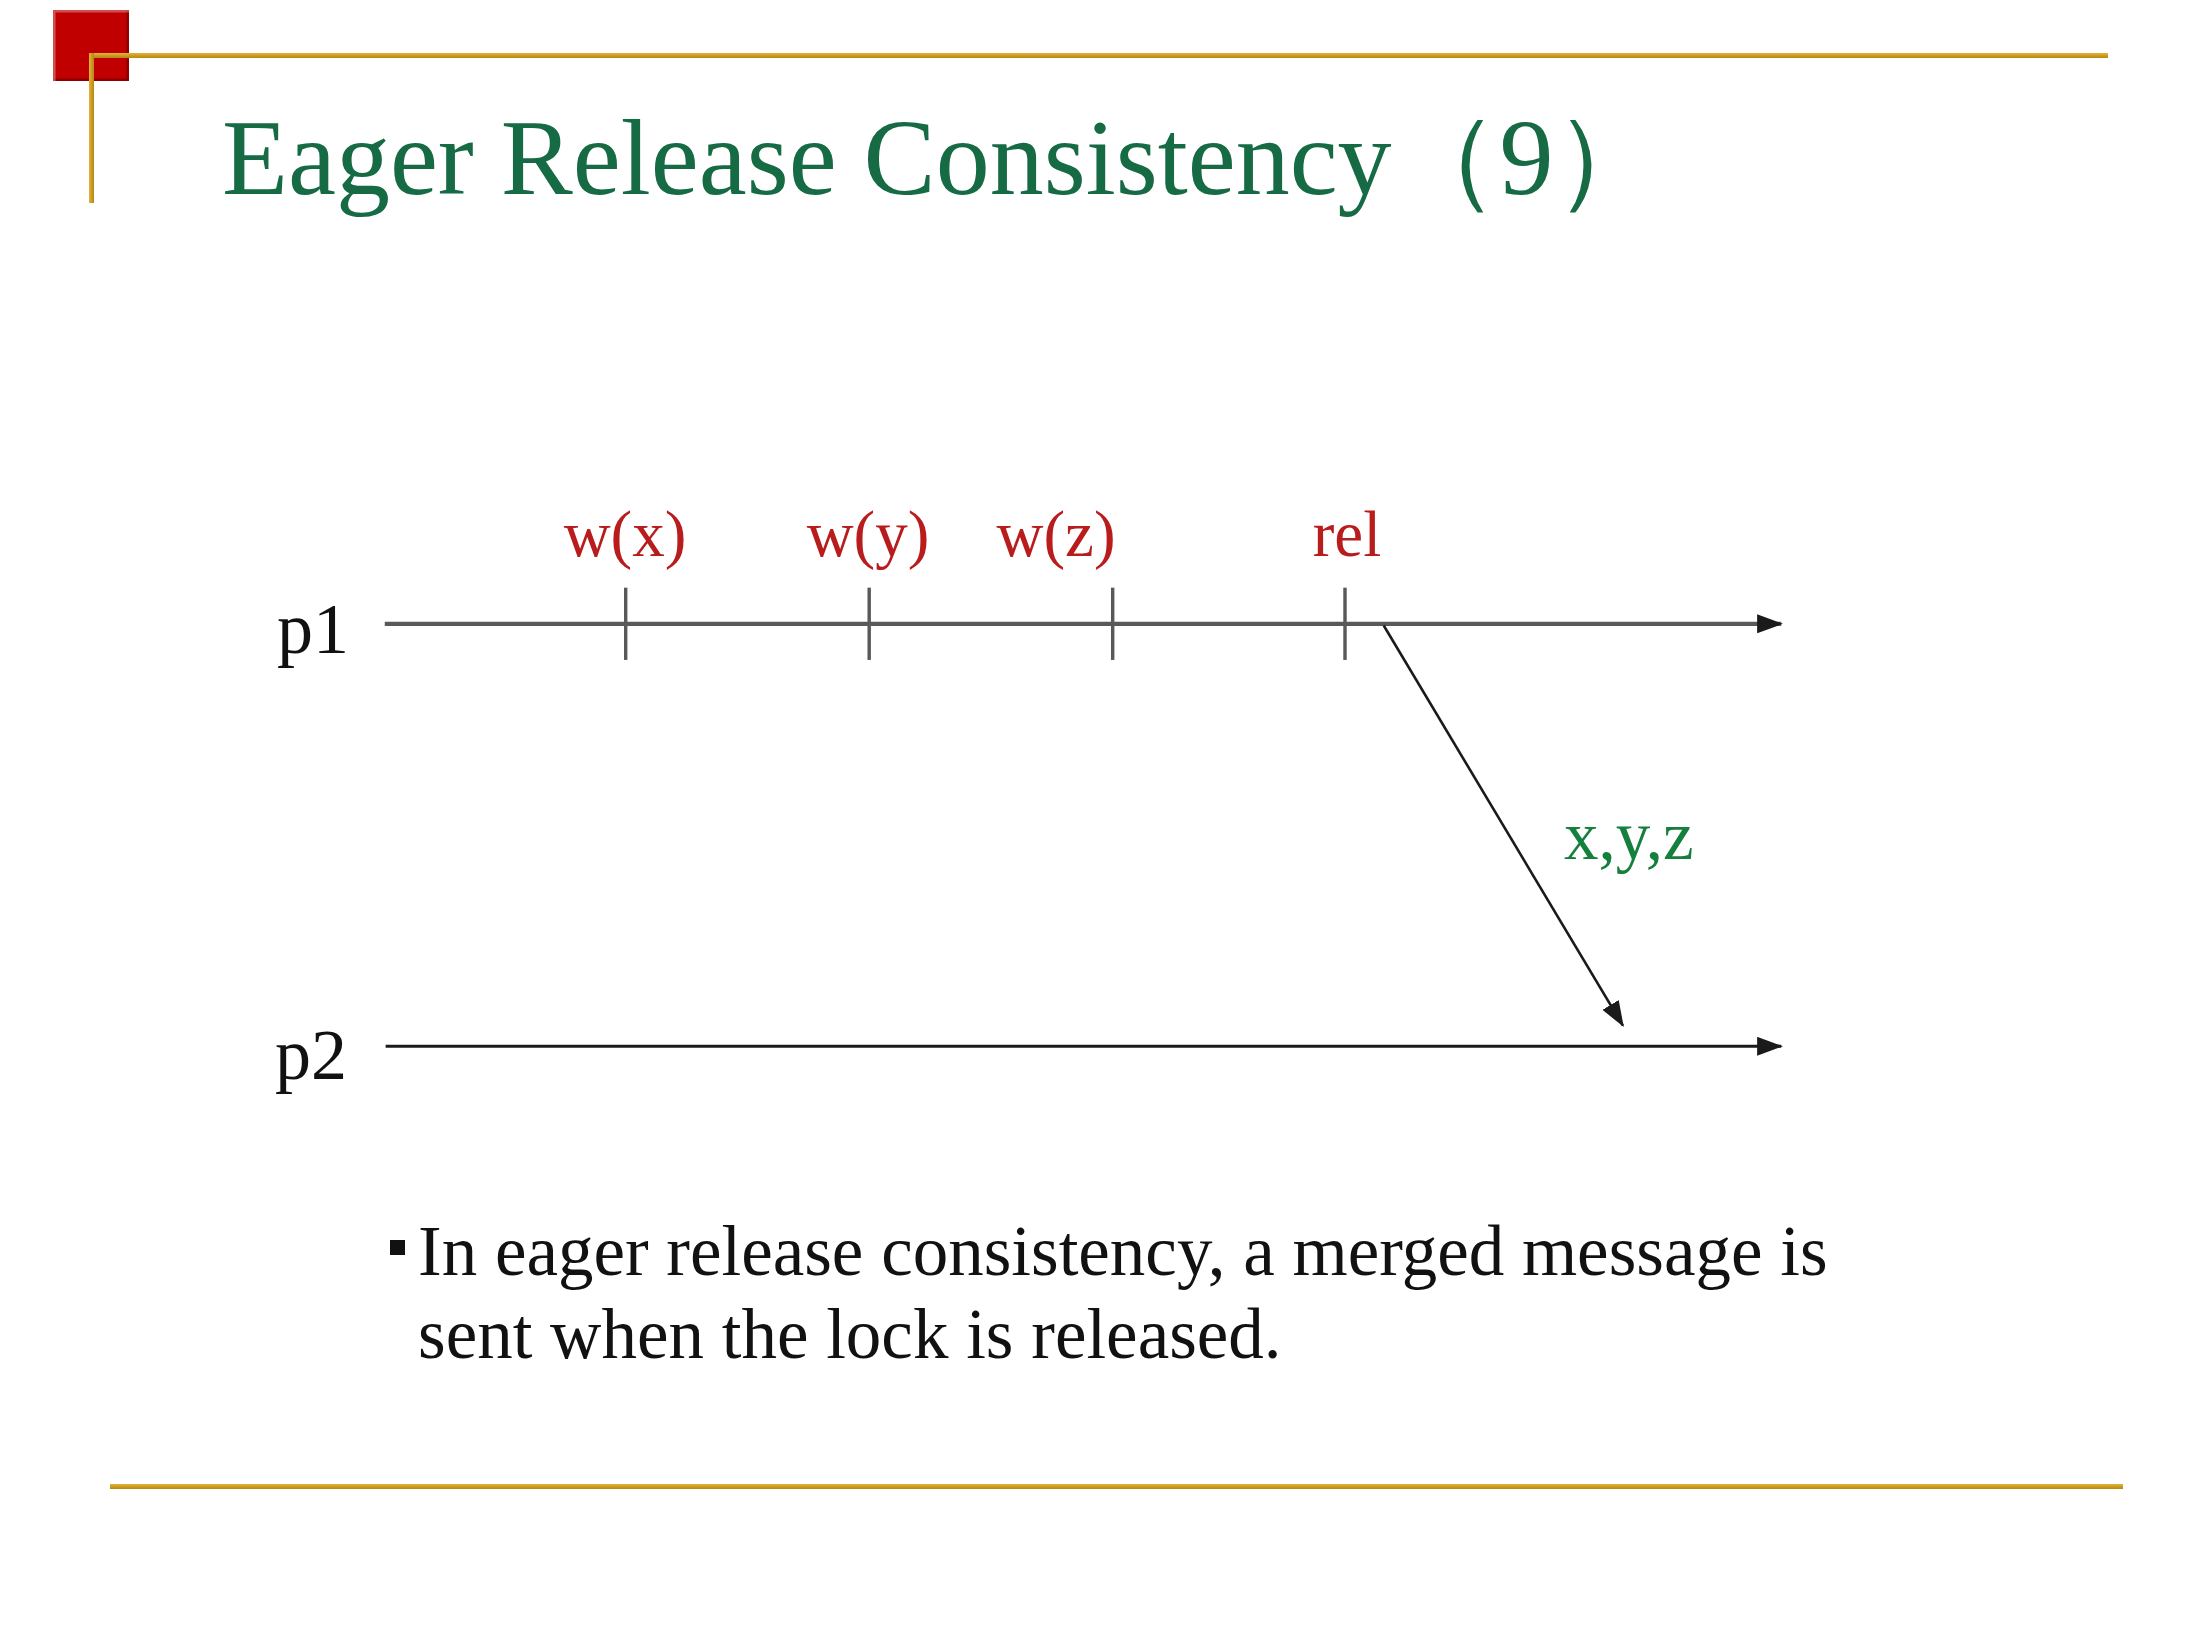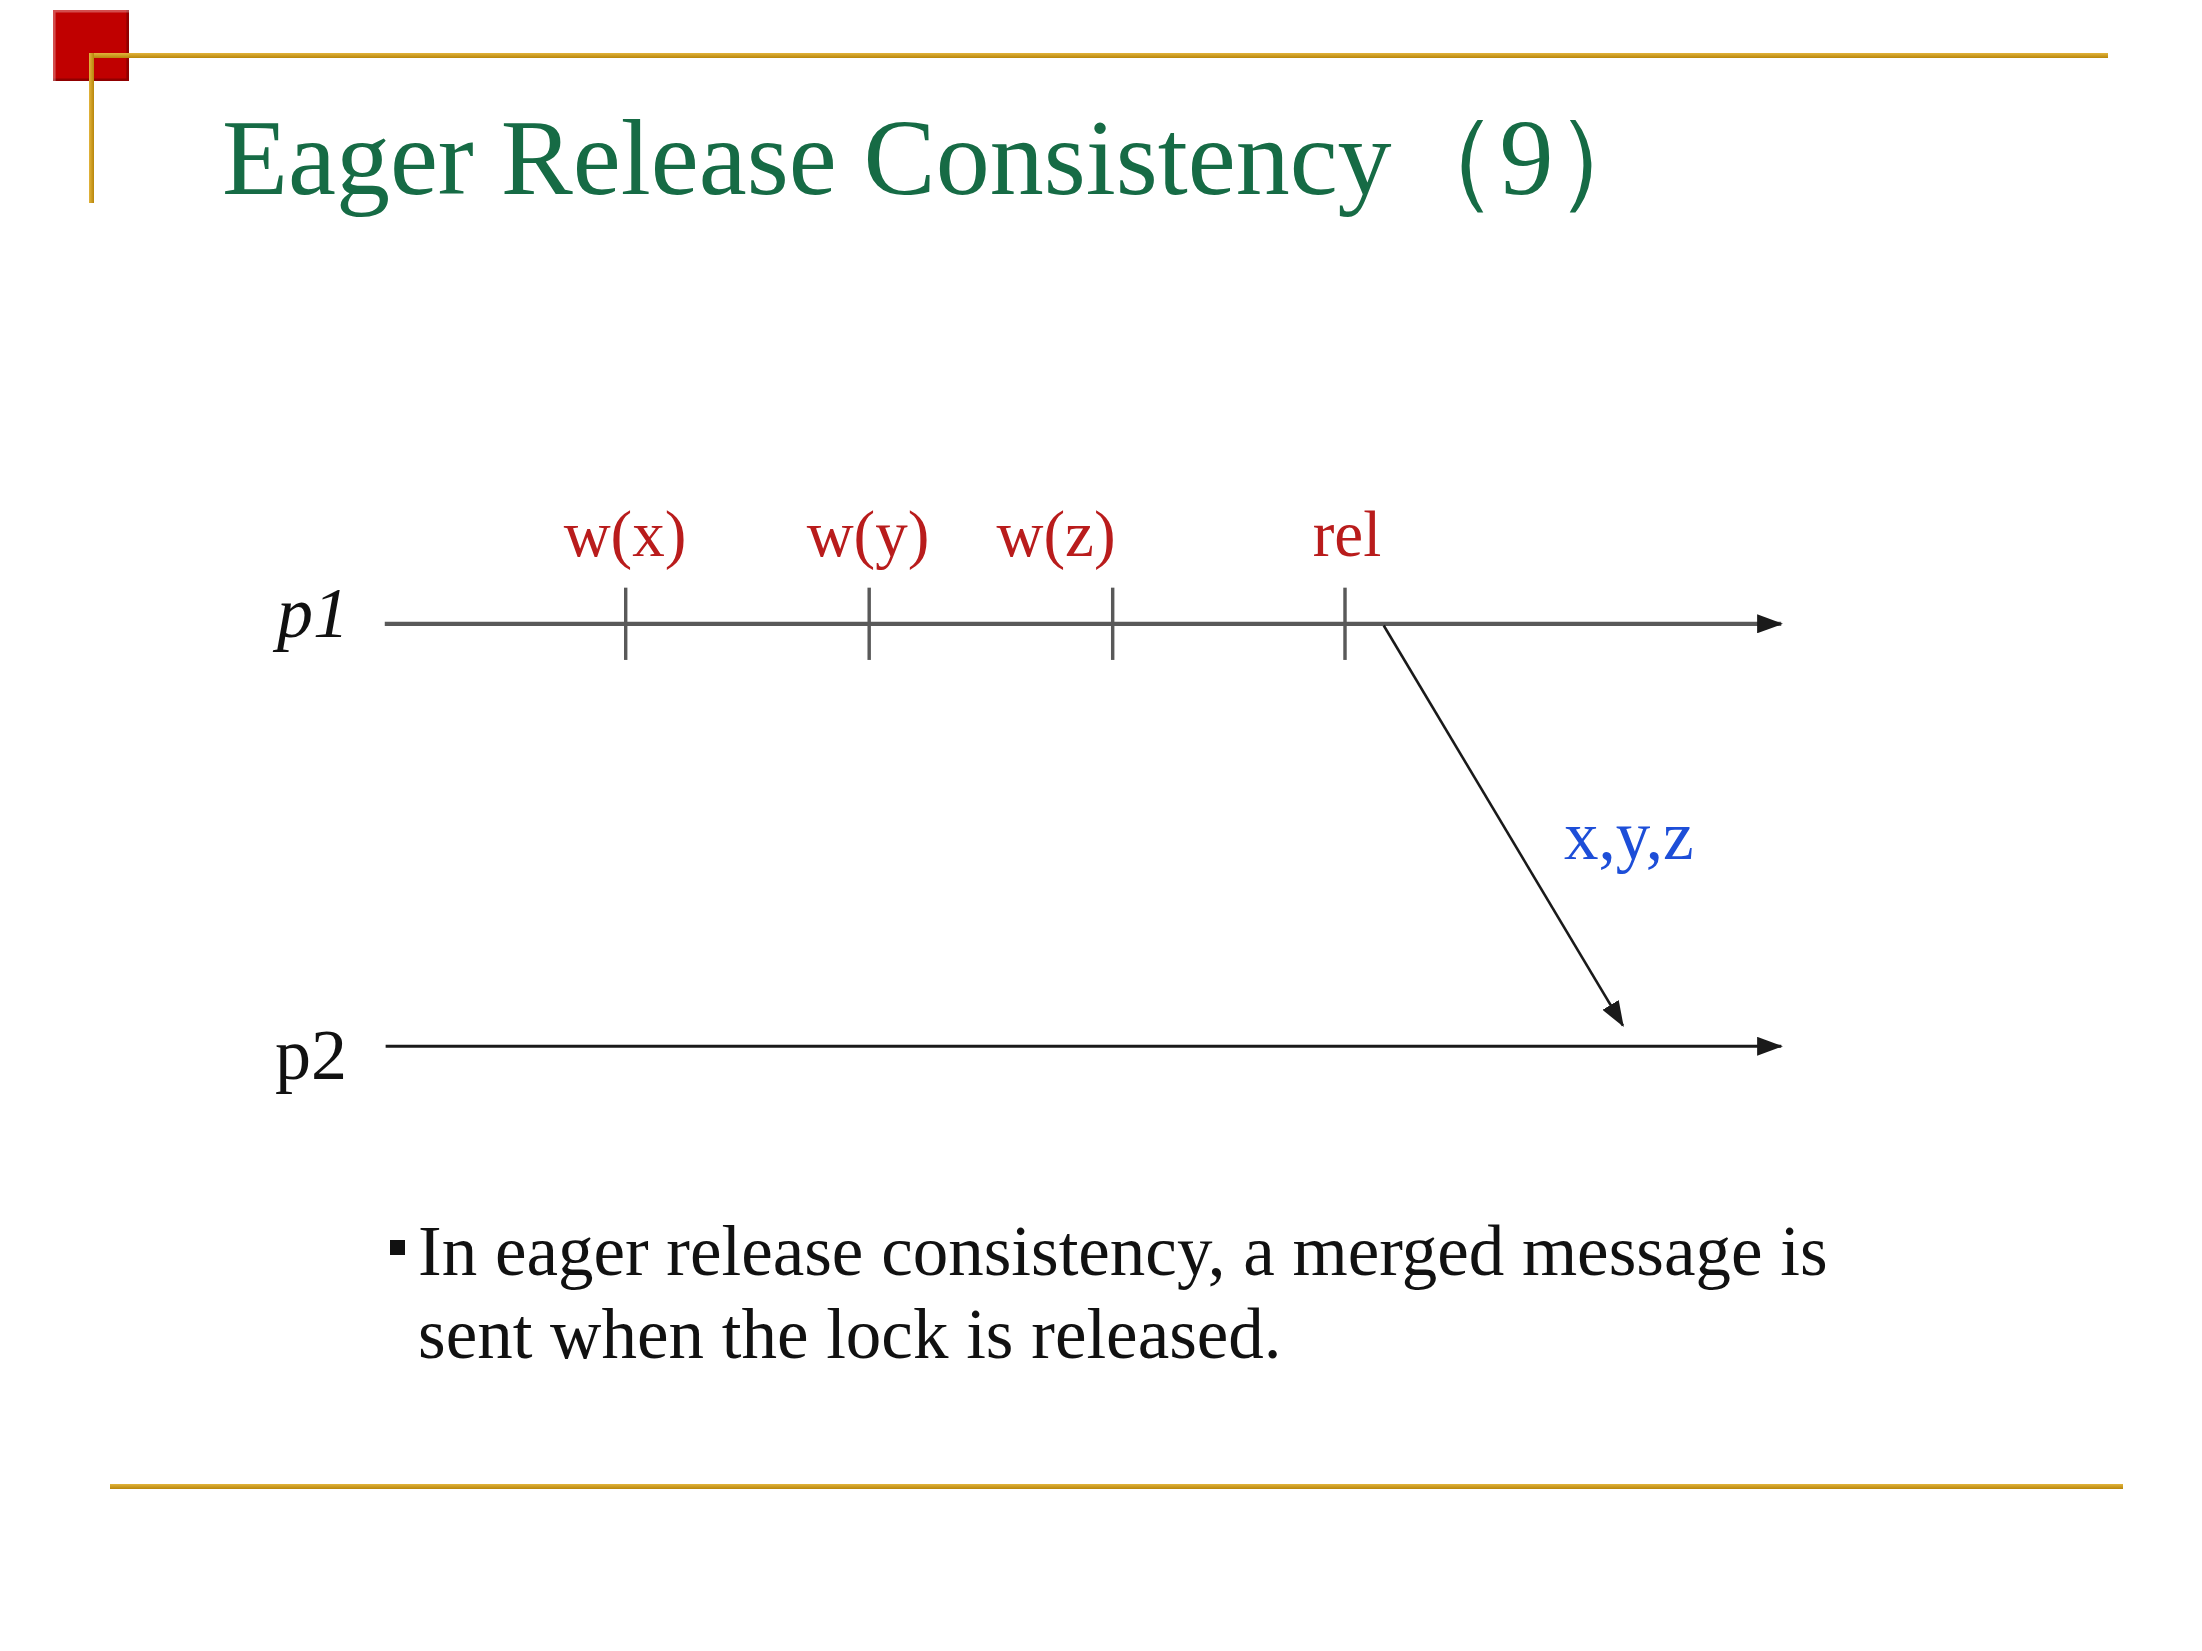--- a/index.html
+++ b/index.html
@@ -35,33 +35,33 @@
     position:absolute;left:222px;top:96px;
     font-size:108px;line-height:1.15;
     color:#166b45;
     white-space:nowrap;
   }
 
   
   .proc-label{
     position:absolute;font-size:72px;line-height:1;color:#111111;white-space:nowrap;
   }
-  .proc-p1{left:277px;top:577px;font-style:italic;}
+  .proc-p1{left:277px;top:593px;}
   .proc-p2{left:275px;top:1019px;}
   .event-label{
     position:absolute;top:502px;font-size:65px;line-height:1;color:#b91c1c;
     transform:translateX(-50%);white-space:nowrap;
   }
   .ev-0{left:625px;}
   .ev-1{left:868px;text-align:right;}
   .ev-2{left:1056px;}
   .ev-3{left:1347px;}
   .msg-label{
     position:absolute;left:1564px;top:802px;
-    font-size:69px;line-height:1;color:#1d4ed8;white-space:nowrap;
+    font-size:69px;line-height:1;color:#15803d;white-space:nowrap;
   }
 
   .diagram-svg{position:absolute;left:0;top:0;}
 
   
   .bullet-square{
     position:absolute;left:390px;top:1240px;width:14.6px;height:14.6px;background:#111111;
   }
   .bullet-text{
     position:absolute;left:418px;top:1210px;

